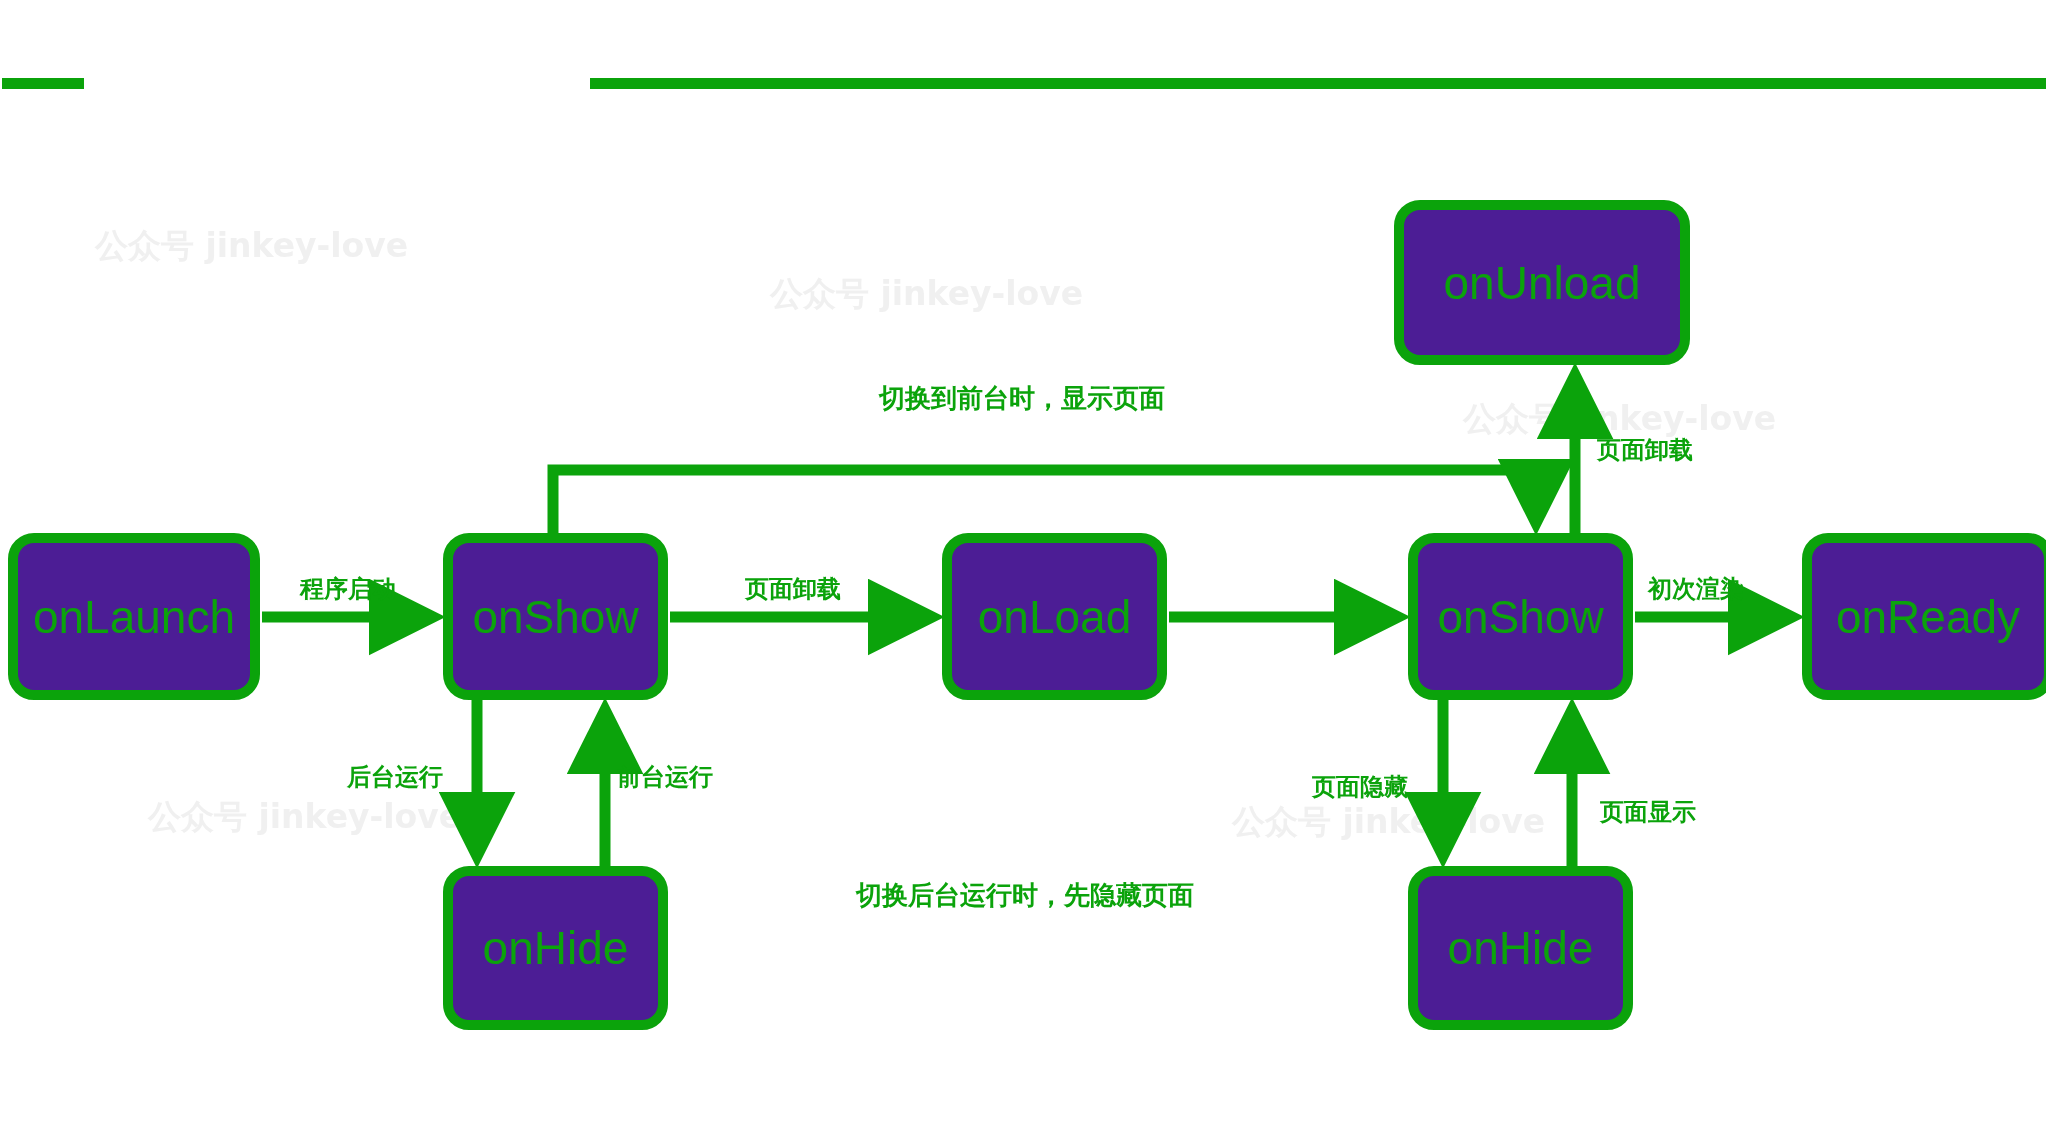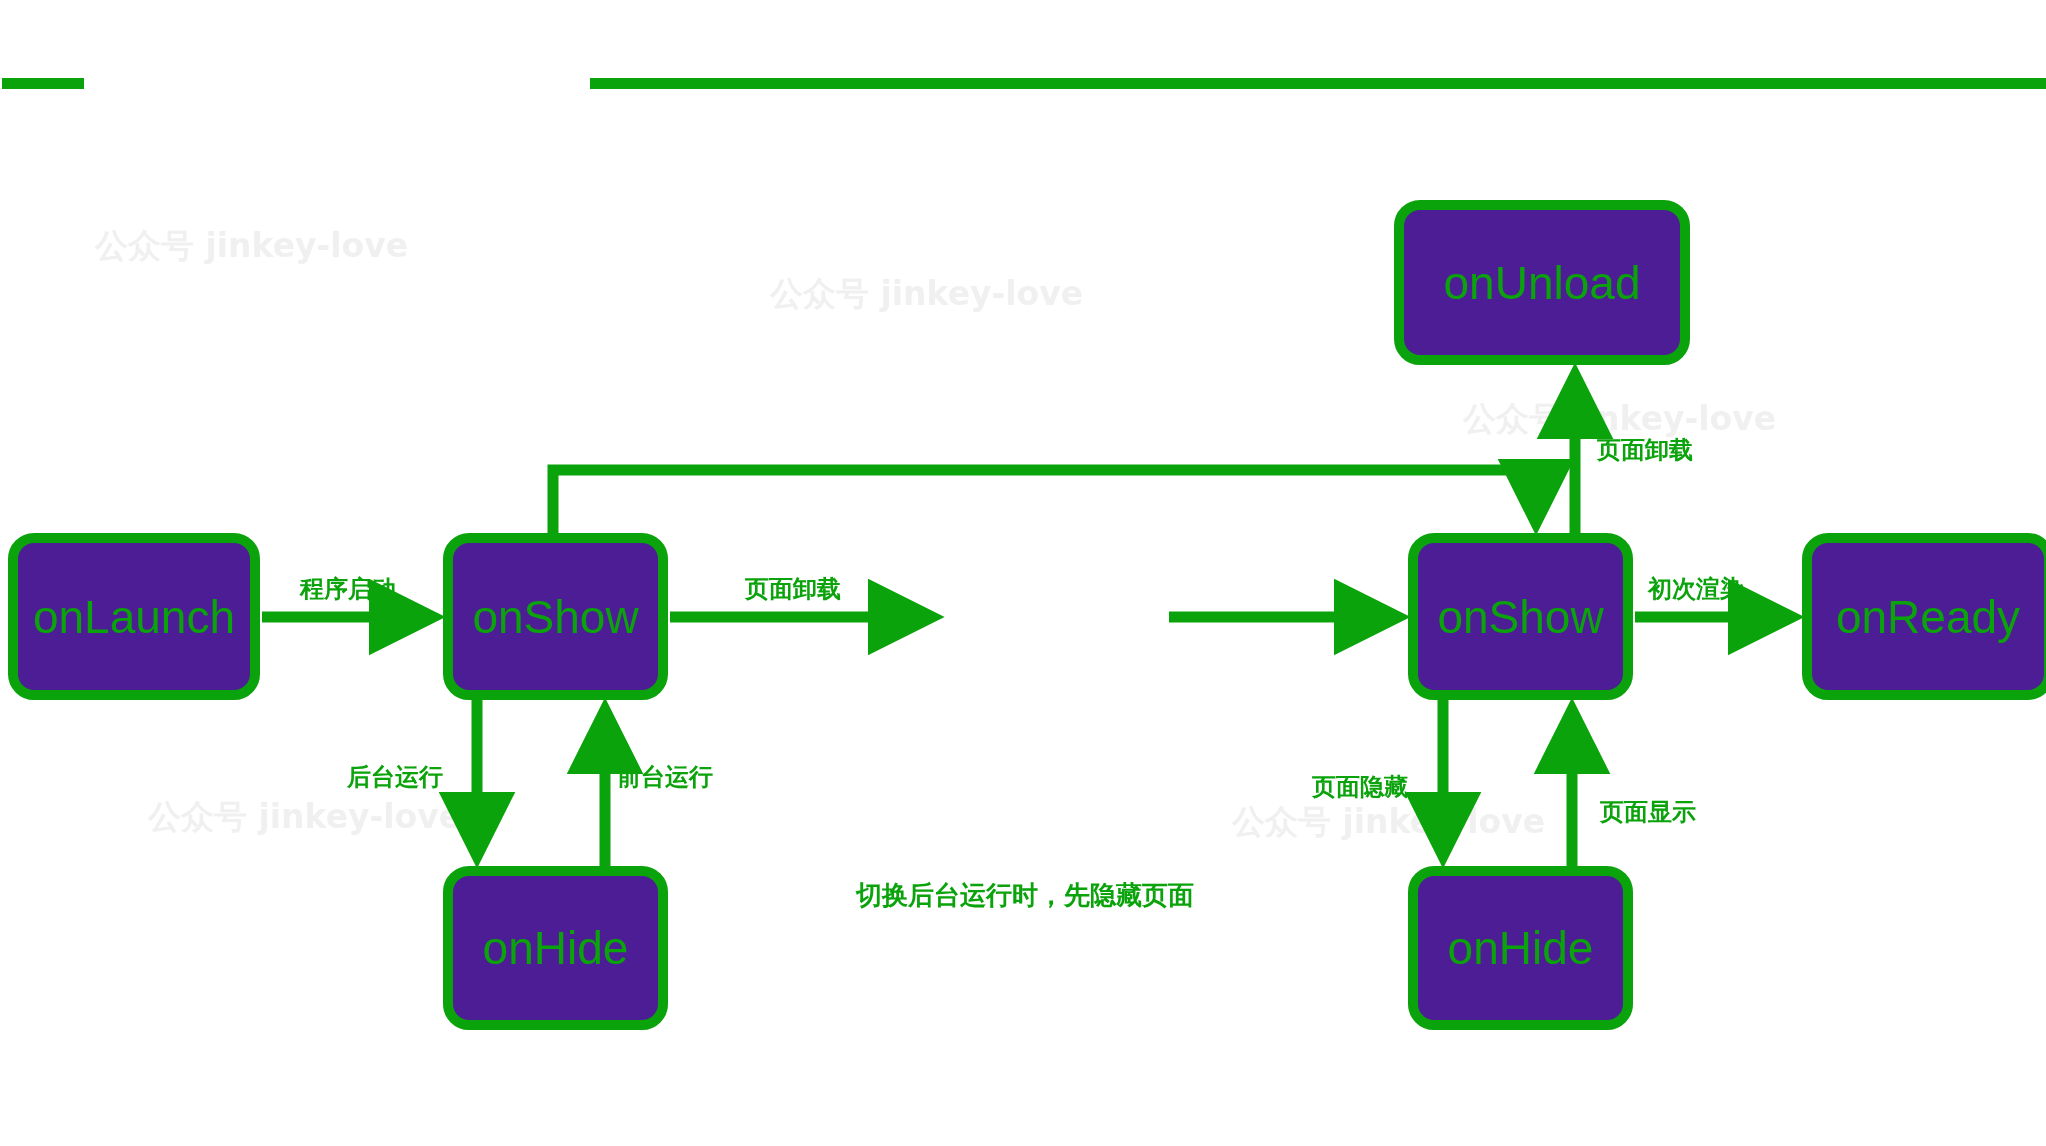--- a/index.html
+++ b/index.html
@@ -98,20 +98,23 @@
   </svg>
 
   <div class="node" style="left:8px;top:533px;width:252px;height:167px;align-items:center;">
     <span>onLaunch</span>
   </div>
 
   <div class="node" style="left:443px;top:533px;width:225px;height:167px;">
     <span>onShow</span>
   </div>
 
+  <div class="node" style="left:942px;top:533px;width:225px;height:167px;">
+    <span>onLoad</span>
+  </div>
 
   <div class="node" style="left:1408px;top:533px;width:225px;height:167px;">
     <span>onShow</span>
   </div>
 
   <div class="node" style="left:1802px;top:533px;width:252px;height:167px;">
     <span>onReady</span>
   </div>
 
   <div class="node" style="left:1394px;top:200px;width:296px;height:165px;">
@@ -135,16 +138,17 @@
   <div class="elabel" style="left:1597px;top:434px;">页面卸载</div>
 
   <div class="elabel" style="left:347px;top:761px;">后台运行</div>
 
   <div class="elabel" style="left:617px;top:761px;">前台运行</div>
 
   <div class="elabel" style="left:1312px;top:771px;">页面隐藏</div>
 
   <div class="elabel" style="left:1600px;top:771px;margin-top:25px;">页面显示</div>
 
+  <div class="elabel big" style="left:879px;top:381px;">切换到前台时，显示页面</div>
 
   <div class="elabel big" style="left:856px;top:878px;">切换后台运行时，先隐藏页面</div>
 
 </div>
 
 </body></html>

